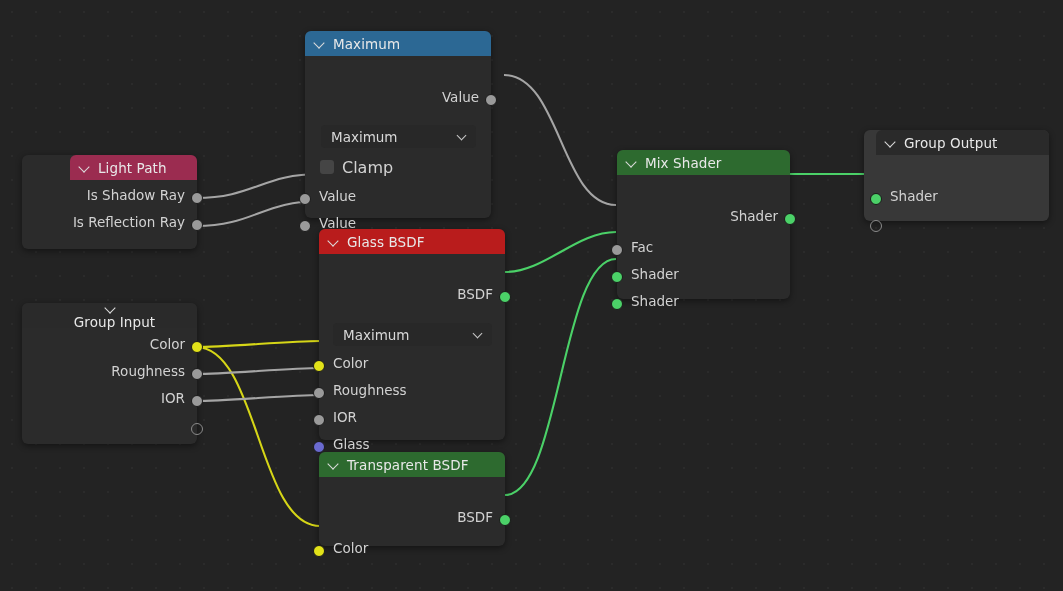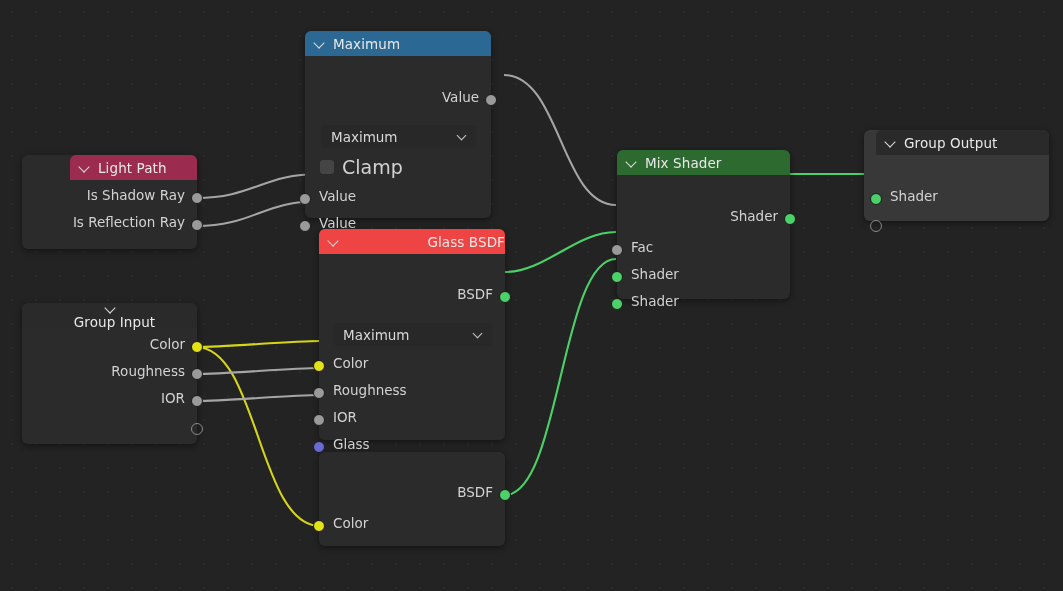--- a/index.html
+++ b/index.html
@@ -140,21 +140,21 @@
     height: 6px;
     border-right: 1.6px solid #c8c8c8;
     border-bottom: 1.6px solid #c8c8c8;
     transform: rotate(45deg);
   }
   .checkrow {
     position: absolute;
     height: 20px;
     display: flex;
     align-items: center;
-    font-size: 19px;
+    font-size: 16px;
     color: #d2d2d2;
   }
   .checkbox {
     width: 14px;
     height: 14px;
     background: #454545;
     border-radius: 3px;
     margin-right: 8px;
   }
 </style>
@@ -231,21 +231,21 @@
       <span class="socket gray" style="right:-6px; top:12px;"></span>
 
       <div class="row out" style="top:34px;margin-left:28px;">
         <span>Is Reflection Ray</span>
       </div>
       <span class="socket gray" style="right:-6px; top:39px;"></span>
     </div>
   </div>
 
   <div class="node" style="left:319px; top:229px; width:186px; height:211px;">
-    <div class="node-header" style="background:#ef4444;justify-content:space-between;">
+    <div class="node-header" style="background:#b91c1c;">
       <span class="chev"></span>
       <span>Glass BSDF</span>
     </div>
     <div class="node-body" style="height:186px;">
       <div class="row out" style="top:32px;">
         <span>BSDF</span>
       </div>
       <span class="socket green" style="right:-6px; top:37px;"></span>
 
       <div class="dropdown" style="left:14px; top:69px; width:159px;">
@@ -294,20 +294,24 @@
       <div class="row out" style="top:62px;">
         <span>IOR</span>
       </div>
       <span class="socket gray" style="right:-6px; top:67px;"></span>
 
       <span class="socket empty" style="right:-6px; top:95px;"></span>
     </div>
   </div>
 
   <div class="node" style="left:319px; top:452px; width:186px; height:94px;">
+    <div class="node-header" style="background:#2d6a2f;">
+      <span class="chev"></span>
+      <span>Transparent BSDF</span>
+    </div>
     <div class="node-body" style="height:69px;">
       <div class="row out" style="top:32px;">
         <span>BSDF</span>
       </div>
       <span class="socket green" style="right:-6px; top:37px;"></span>
 
       <div class="row in" style="top:63px;">
         <span>Color</span>
       </div>
       <span class="socket yellow" style="left:-6px; top:68px;"></span>

